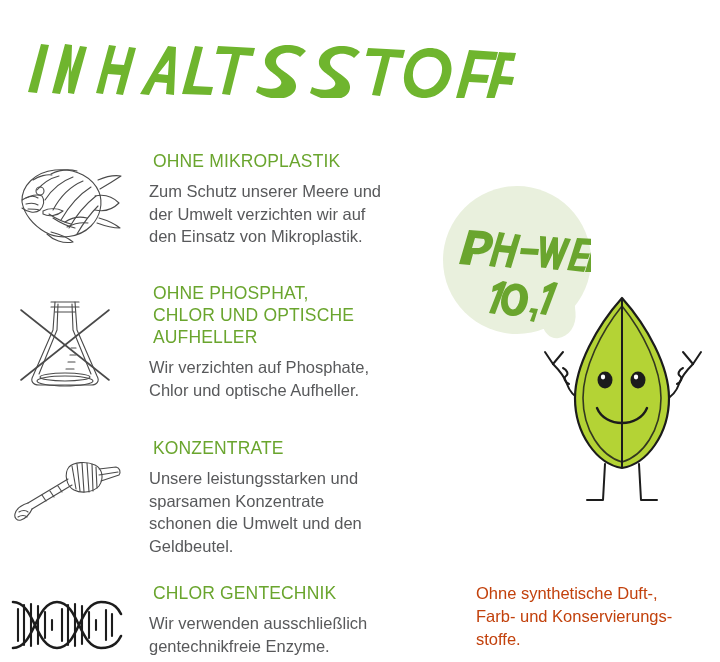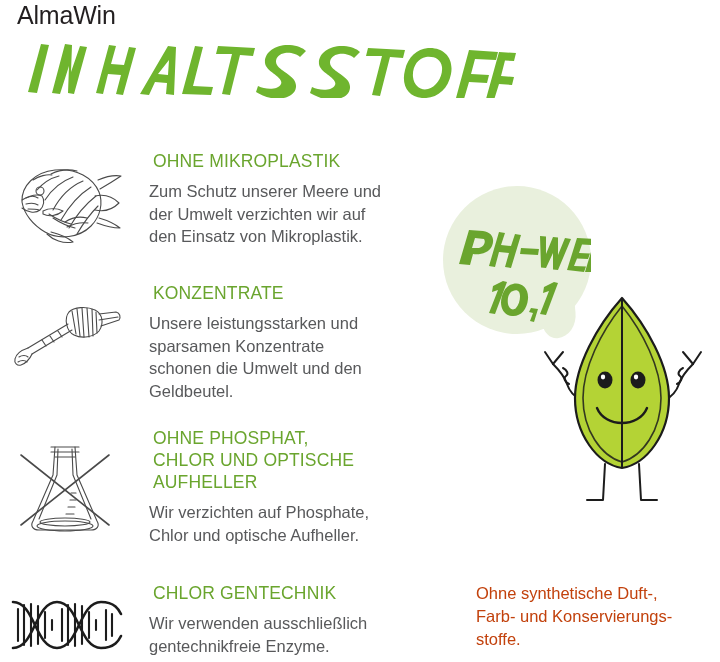--- a/index.html
+++ b/index.html
@@ -156,21 +156,20 @@
     font-size: 16.5px;
     line-height: 23px;
     white-space: pre-line;
   }
 </style>
 </head>
 <body>
 
 <div class="page">
 
-  <div class="brand">AlmaWin</div>
 
   <div class="main-title">
     <svg width="500" height="62" viewBox="0 0 500 62" xmlns="http://www.w3.org/2000/svg" aria-hidden="true">
       <g fill="#6fb52e">
 
         <path d="M12 56 L25 8 L33 9 L21 57 Z"></path>
 
         <path d="M36 57 L49 8 L56 9 L55 36 L64 10 L71 11 L58 58 L52 57 L53 30 L44 58 Z"></path>
 
         <path d="M80 57 L93 9 L100 10 L95 28 L108 29 L113 11 L120 12 L107 59 L100 58 L105 39 L92 38 L87 58 Z"></path>
@@ -229,20 +228,55 @@
         </svg>
       </div>
       <div class="feature-text">
         <p class="feature-head">OHNE MIKROPLASTIK</p>
         <p class="feature-body">Zum Schutz unserer Meere und
 der Umwelt verzichten wir auf
 den Einsatz von Mikroplastik.</p>
       </div>
     </div>
 
+    <div class="feature f2">
+      <div class="feature-icon">
+        <svg width="104" height="100" viewBox="0 0 104 100" xmlns="http://www.w3.org/2000/svg" aria-hidden="true">
+          <g fill="none" stroke="#4a4a4a" stroke-width="1.1" stroke-linecap="round" stroke-linejoin="round">
+
+            <path d="M42 10 L40 38 L20 84 C17 89 20 93 26 93 L78 93 C84 93 87 89 84 84 L64 38 L62 10"></path>
+            <path d="M38 10 L66 10"></path>
+            <path d="M38 15 L66 15"></path>
+            <path d="M42 20 L62 20"></path>
+
+            <path d="M45 12 L44 38 L26 82"></path>
+            <path d="M59 12 L60 38 L78 82"></path>
+
+            <ellipse cx="52" cy="89" rx="28" ry="5"></ellipse>
+            <ellipse cx="52" cy="85" rx="25" ry="4"></ellipse>
+
+            <path d="M58 56 L63 56"></path>
+            <path d="M57 63 L63 63"></path>
+            <path d="M55 70 L62 70"></path>
+            <path d="M53 77 L61 77"></path>
+
+            <path d="M8 18 L96 88" stroke-width="1.6"></path>
+            <path d="M96 18 L8 88" stroke-width="1.6"></path>
+          </g>
+        </svg>
+      </div>
+      <div class="feature-text">
+        <p class="feature-head">OHNE PHOSPHAT,
+CHLOR UND OPTISCHE
+AUFHELLER</p>
+        <p class="feature-body">Wir verzichten auf Phosphate,
+Chlor und optische Aufheller.</p>
+      </div>
+    </div>
+
     <div class="feature f1">
       <div class="feature-icon">
         <svg width="118" height="68" viewBox="0 0 118 68" xmlns="http://www.w3.org/2000/svg" aria-hidden="true">
           <g fill="none" stroke="#4a4a4a" stroke-width="1.1" stroke-linecap="round" stroke-linejoin="round">
 
             <path d="M63 10 C68 5 80 4 89 8 C97 12 98 22 93 29 C88 35 76 37 68 33 C60 29 58 16 63 10 Z"></path>
             <path d="M66 9 L70 32"></path>
             <path d="M71 7 L74 34"></path>
             <path d="M76 6 L78 35"></path>
             <path d="M81 6 L83 35"></path>
@@ -262,55 +296,20 @@
             <path d="M52 29 L56 35"></path>
           </g>
         </svg>
       </div>
       <div class="feature-text">
         <p class="feature-head">KONZENTRATE</p>
         <p class="feature-body">Unsere leistungsstarken und
 sparsamen Konzentrate
 schonen die Umwelt und den
 Geldbeutel.</p>
-      </div>
-    </div>
-
-    <div class="feature f2">
-      <div class="feature-icon">
-        <svg width="104" height="100" viewBox="0 0 104 100" xmlns="http://www.w3.org/2000/svg" aria-hidden="true">
-          <g fill="none" stroke="#4a4a4a" stroke-width="1.1" stroke-linecap="round" stroke-linejoin="round">
-
-            <path d="M42 10 L40 38 L20 84 C17 89 20 93 26 93 L78 93 C84 93 87 89 84 84 L64 38 L62 10"></path>
-            <path d="M38 10 L66 10"></path>
-            <path d="M38 15 L66 15"></path>
-            <path d="M42 20 L62 20"></path>
-
-            <path d="M45 12 L44 38 L26 82"></path>
-            <path d="M59 12 L60 38 L78 82"></path>
-
-            <ellipse cx="52" cy="89" rx="28" ry="5"></ellipse>
-            <ellipse cx="52" cy="85" rx="25" ry="4"></ellipse>
-
-            <path d="M58 56 L63 56"></path>
-            <path d="M57 63 L63 63"></path>
-            <path d="M55 70 L62 70"></path>
-            <path d="M53 77 L61 77"></path>
-
-            <path d="M8 18 L96 88" stroke-width="1.6"></path>
-            <path d="M96 18 L8 88" stroke-width="1.6"></path>
-          </g>
-        </svg>
-      </div>
-      <div class="feature-text">
-        <p class="feature-head">OHNE PHOSPHAT,
-CHLOR UND OPTISCHE
-AUFHELLER</p>
-        <p class="feature-body">Wir verzichten auf Phosphate,
-Chlor und optische Aufheller.</p>
       </div>
     </div>
 
     <div class="feature f3">
       <div class="feature-icon">
         <svg width="120" height="62" viewBox="0 0 120 62" xmlns="http://www.w3.org/2000/svg" aria-hidden="true">
           <g fill="none" stroke="#1c1c1c" stroke-width="2.6" stroke-linecap="round">
             <path d="M8 8 C30 8 30 54 52 54 C74 54 74 8 96 8 C110 8 114 16 116 20"></path>
             <path d="M8 54 C30 54 30 8 52 8 C74 8 74 54 96 54 C110 54 114 46 116 42"></path>
           </g>

